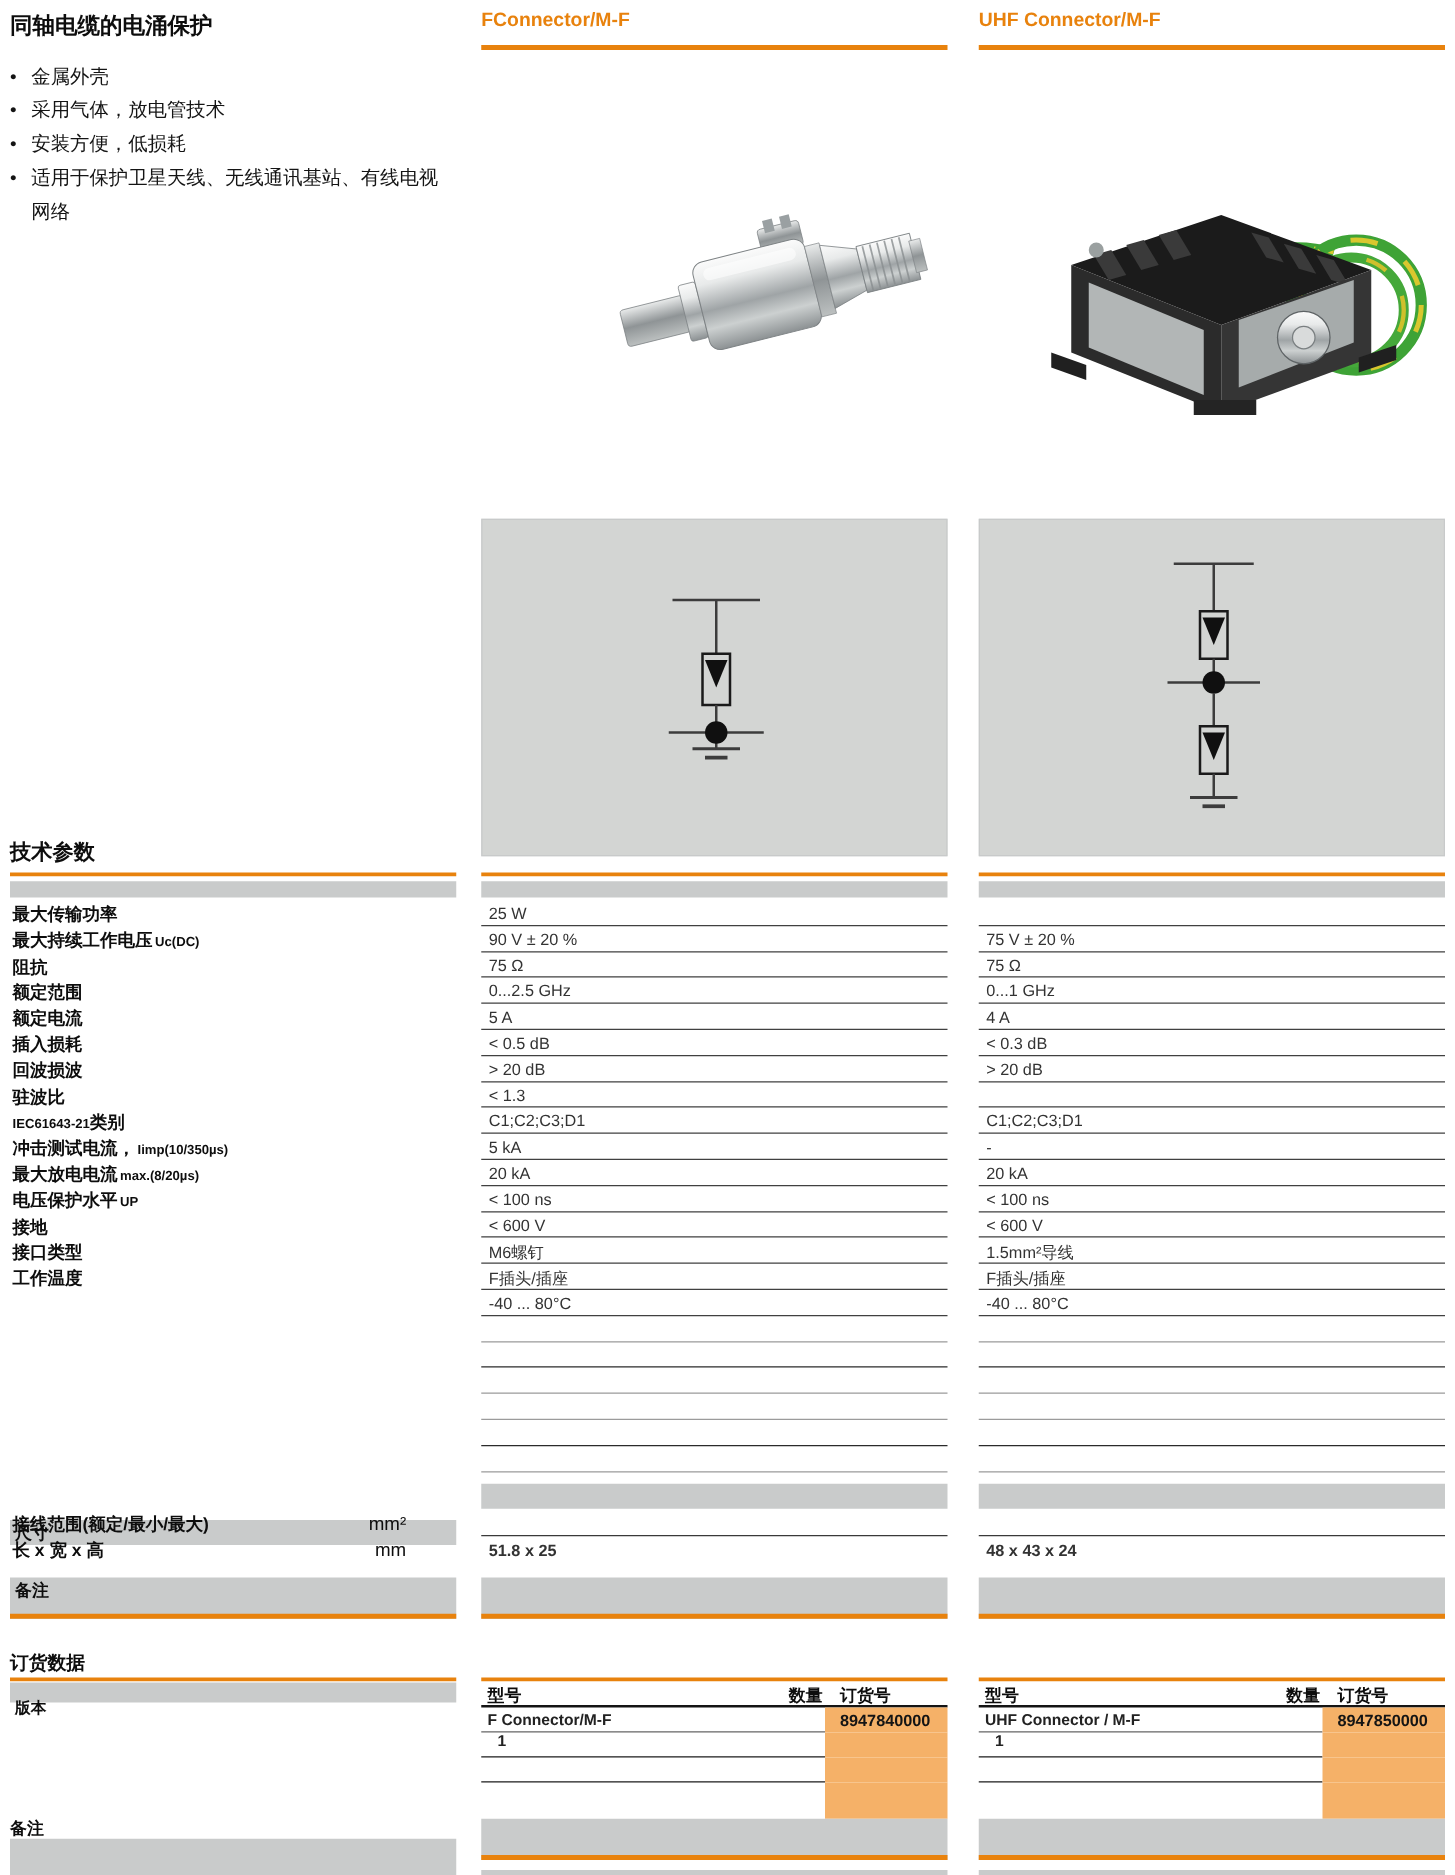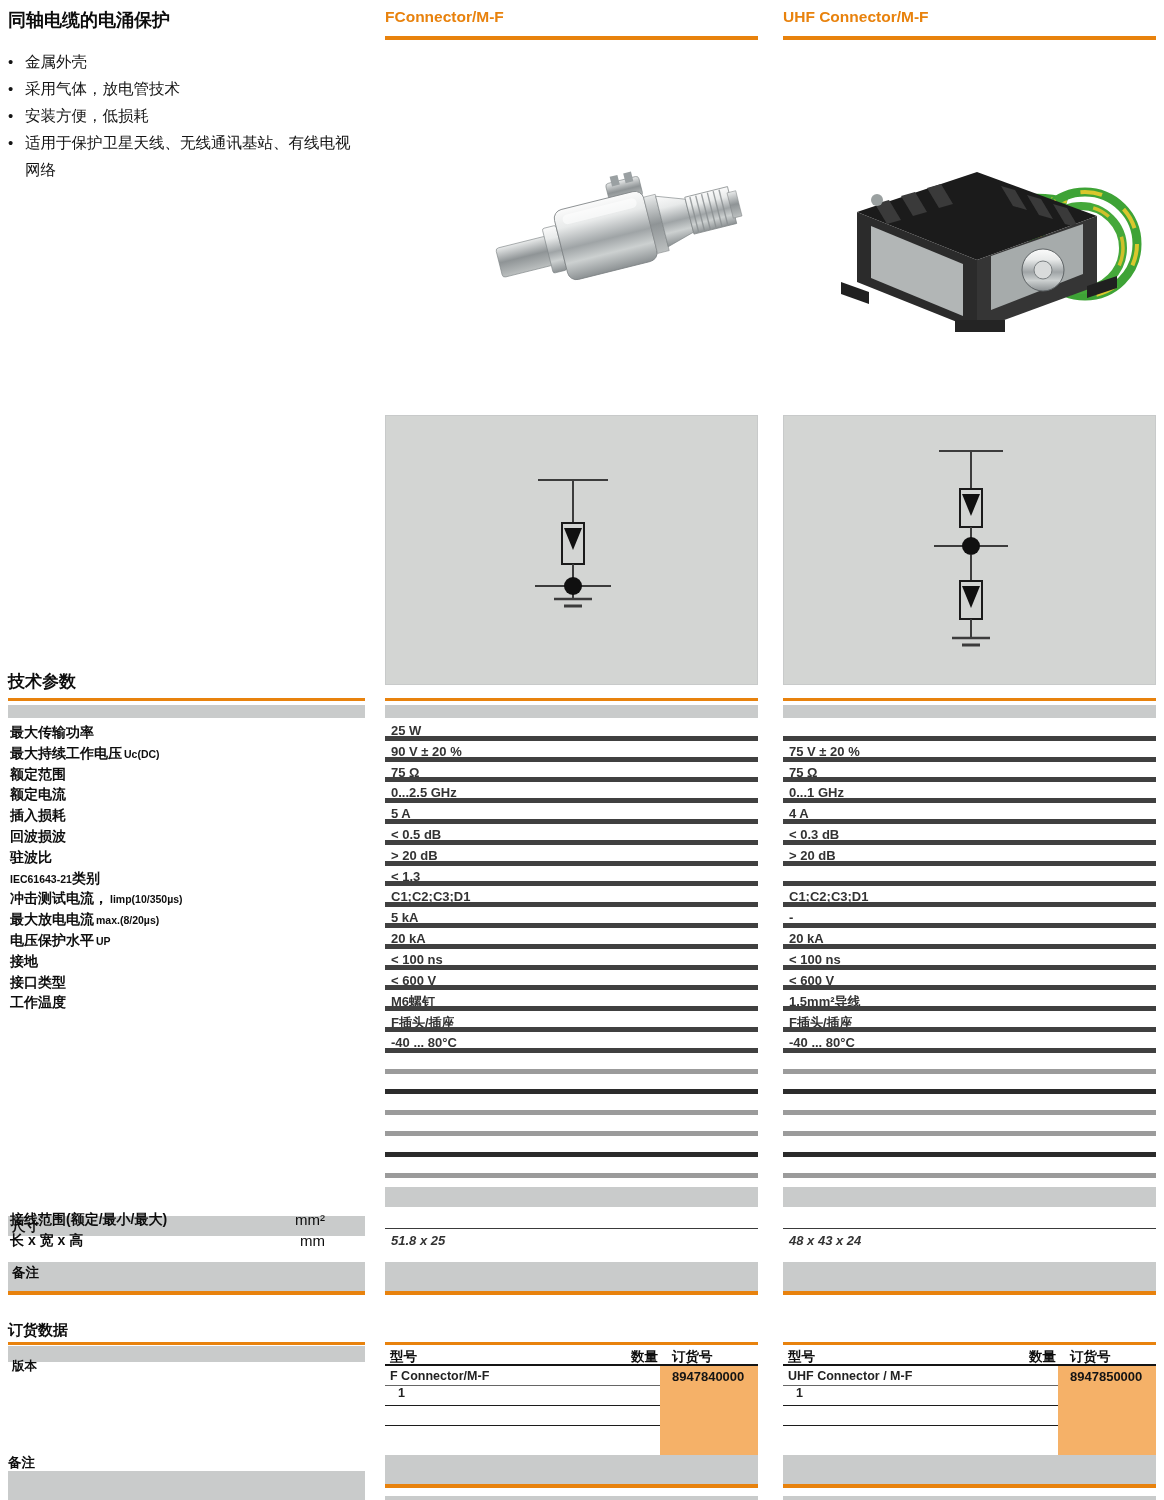--- a/index.html
+++ b/index.html
@@ -23,30 +23,30 @@
 
   .sec-h{font-size:17px;font-weight:bold;color:#0d0d0d;}
   .gbar{background:#C9CBCB;}
   .barlabel{font-size:13.5px;font-weight:bold;color:#0d0d0d;padding:2px 0 0 4px;display:block;}
 
   
   .labels .lrow{height:20.8px;box-sizing:border-box;padding:3px 0 0 2px;white-space:nowrap;overflow:hidden;}
   .labels .zh{font-size:14px;font-weight:bold;color:#0d0d0d;}
   .labels .pre,.labels .suf{font-size:10.5px;font-weight:bold;color:#0d0d0d;}
   .labels .suf{margin-left:2px;}
-  .vals .vrow{height:20.8px;box-sizing:border-box;padding:3px 0 0 6px;font-size:13px;font-weight:bold;
-              color:#333;border-bottom:5px solid #404040;white-space:nowrap;overflow:hidden;}
+  .vals .vrow{height:20.8px;box-sizing:border-box;padding:3px 0 0 6px;font-size:13px;font-weight:normal;
+              color:#333;border-bottom:1px solid #404040;white-space:nowrap;overflow:hidden;}
   .vals .r16,.vals .r18,.vals .r19,.vals .r21{border-color:#9b9b9b;}
   .vals .r17,.vals .r20{border-color:#2b2b2b;}
 
   
   .dlabels .lrow{height:21px;box-sizing:border-box;padding:3px 40px 0 2px;display:flex;justify-content:space-between;}
   .dlabels .zh{font-size:14px;font-weight:bold;color:#0d0d0d;white-space:nowrap;}
   .dlabels .unit{font-size:15px;font-weight:normal;color:#0d0d0d;}
-  .dvals .vrow{height:21px;box-sizing:border-box;padding:4px 0 0 6px;font-size:13px;font-weight:bold;color:#333;font-style:italic;}
+  .dvals .vrow{height:21px;box-sizing:border-box;padding:4px 0 0 6px;font-size:13px;font-weight:bold;color:#333;}
   .dvals .r0{border-bottom:1.5px solid #3a3a3a;}
 
   .notesband{top:1262px;height:33px;background:#C9CBCB;border-bottom:4px solid #E8820D;}
 
   
   .otable .topline{height:3px;background:#E8820D;}
   .ohead{display:flex;height:21px;box-sizing:border-box;padding-top:3px;border-bottom:2px solid #141414;
          font-size:13.5px;font-weight:bold;color:#0d0d0d;}
   .h-model{width:235px;padding-left:5px;box-sizing:border-box;}
   .h-qty{width:40px;text-align:right;padding-right:2px;box-sizing:border-box;}
@@ -199,20 +199,23 @@
   <div class="abs colR gbar" style="top:705px;height:13px"></div>
 
   <div class="abs colL labels" style="top:720px">
 
   <div class="lrow r0">
         <span class="pre"></span><span class="zh">最大传输功率</span><span class="suf"></span>
       </div>
       <div class="lrow r1">
         <span class="pre"></span><span class="zh">最大持续工作电压</span><span class="suf">Uc(DC)</span>
       </div>
+      <div class="lrow r2">
+        <span class="pre"></span><span class="zh">阻抗</span><span class="suf"></span>
+      </div>
       <div class="lrow r3">
         <span class="pre"></span><span class="zh">额定范围</span><span class="suf"></span>
       </div>
       <div class="lrow r4">
         <span class="pre"></span><span class="zh">额定电流</span><span class="suf"></span>
       </div>
       <div class="lrow r5">
         <span class="pre"></span><span class="zh">插入损耗</span><span class="suf"></span>
       </div>
       <div class="lrow r6">

